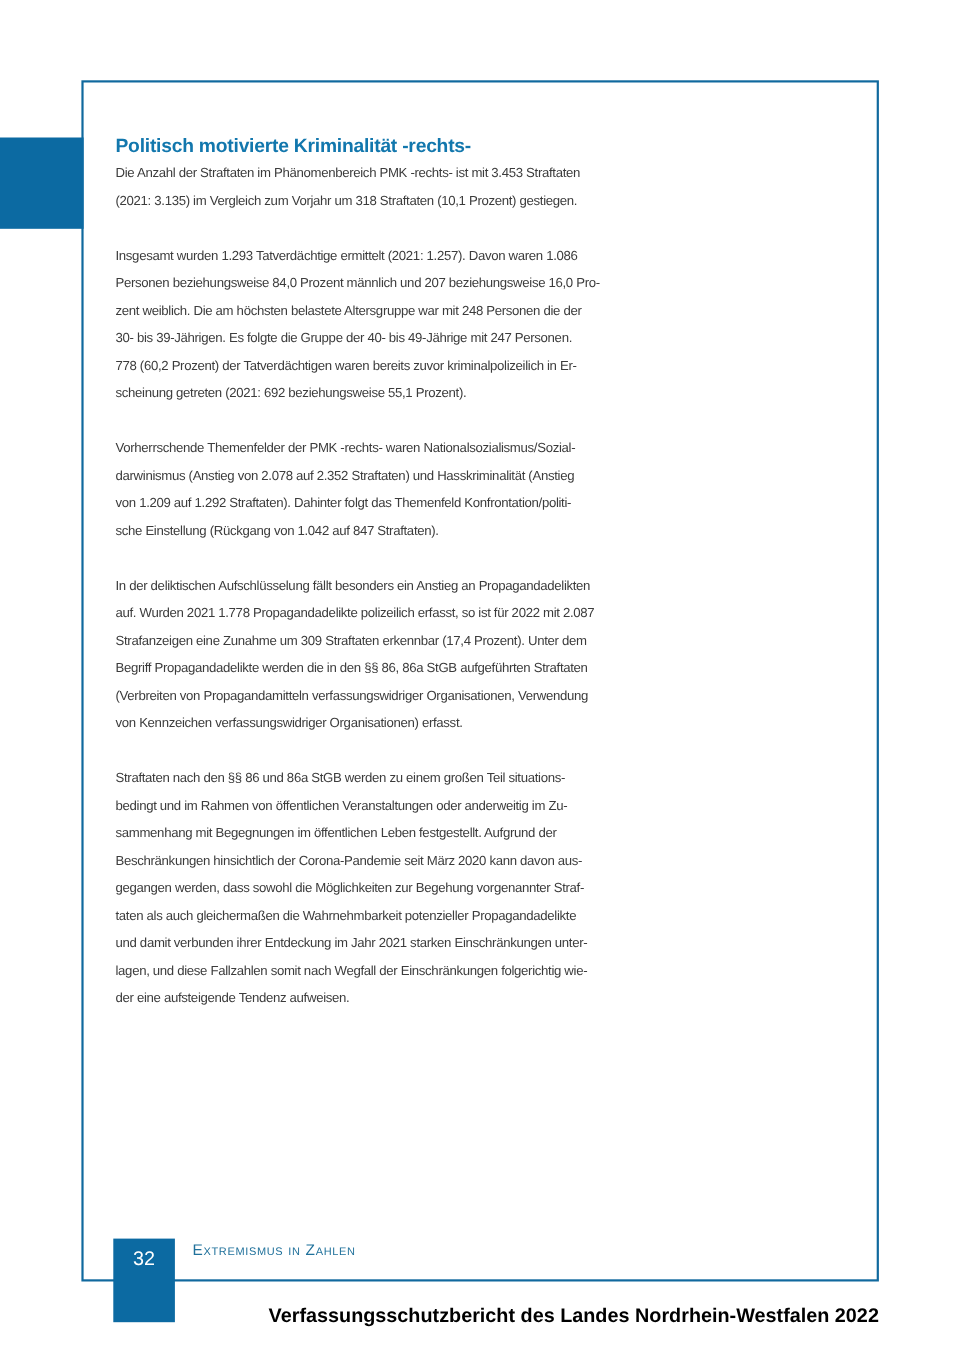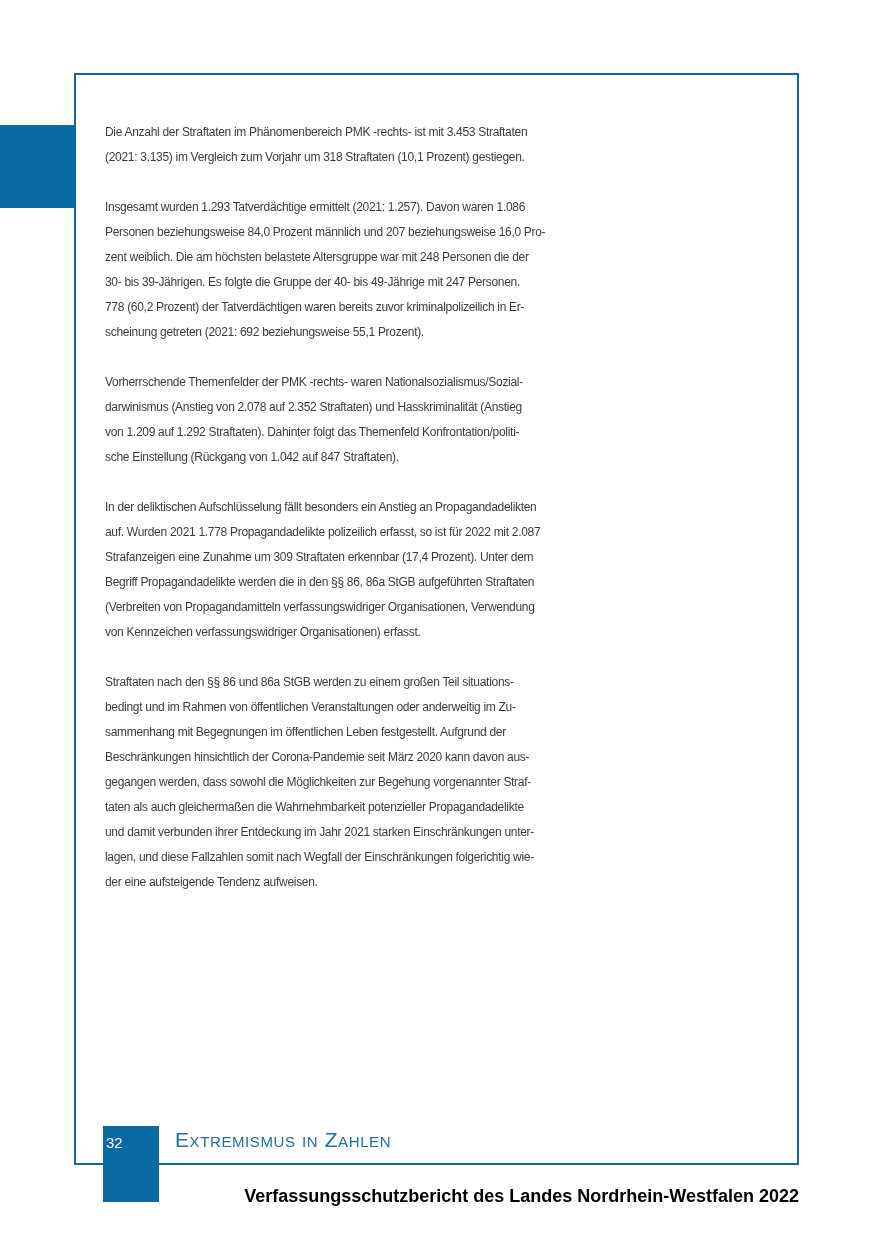--- a/index.html
+++ b/index.html
@@ -60,51 +60,52 @@
   }
   
   .page-number-box {
     position: absolute;
     left: 103px;
     top: 1126px;
     width: 56px;
     height: 76px;
     background: #0c6aa2;
     color: #ffffff;
-    font-size: 15px;
+    font-size: 18px;
     padding-top: 8px;
-    padding-left: 3px;
+    padding-left: 18px;
     box-sizing: border-box;
   }
   .footer-caps {
     position: absolute;
     left: 175px;
     top: 1128px;
     font-variant: small-caps;
-    font-size: 21px;
+    font-size: 14px;
     letter-spacing: 0.6px;
     color: #20719b;
   }
   .report-title {
     position: absolute;
     right: 76px;
     top: 1186px;
     font-size: 18px;
     color: #000000;
     white-space: pre;
     font-weight: bold;
   }
 </style>
 </head>
 <body>
 
 <div class="frame"></div>
 <div class="side-tab"></div>
 
 <div class="content">
+  <h2 class="heading">Politisch motivierte Kriminalität -rechts-</h2>
   <p class="para first">Die Anzahl der Straftaten im Phänomenbereich PMK -rechts- ist mit 3.453 Straftaten
 (2021: 3.135) im Vergleich zum Vorjahr um 318 Straftaten (10,1 Prozent) gestiegen.</p>
   <p class="para">Insgesamt wurden 1.293 Tatverdächtige ermittelt (2021: 1.257). Davon waren 1.086
 Personen beziehungsweise 84,0 Prozent männlich und 207 beziehungsweise 16,0 Pro-
 zent weiblich. Die am höchsten belastete Altersgruppe war mit 248 Personen die der
 30- bis 39-Jährigen. Es folgte die Gruppe der 40- bis 49-Jährige mit 247 Personen.
 778 (60,2 Prozent) der Tatverdächtigen waren bereits zuvor kriminalpolizeilich in Er-
 scheinung getreten (2021: 692 beziehungsweise 55,1 Prozent).</p>
   <p class="para">Vorherrschende Themenfelder der PMK -rechts- waren Nationalsozialismus/Sozial-
 darwinismus (Anstieg von 2.078 auf 2.352 Straftaten) und Hasskriminalität (Anstieg

